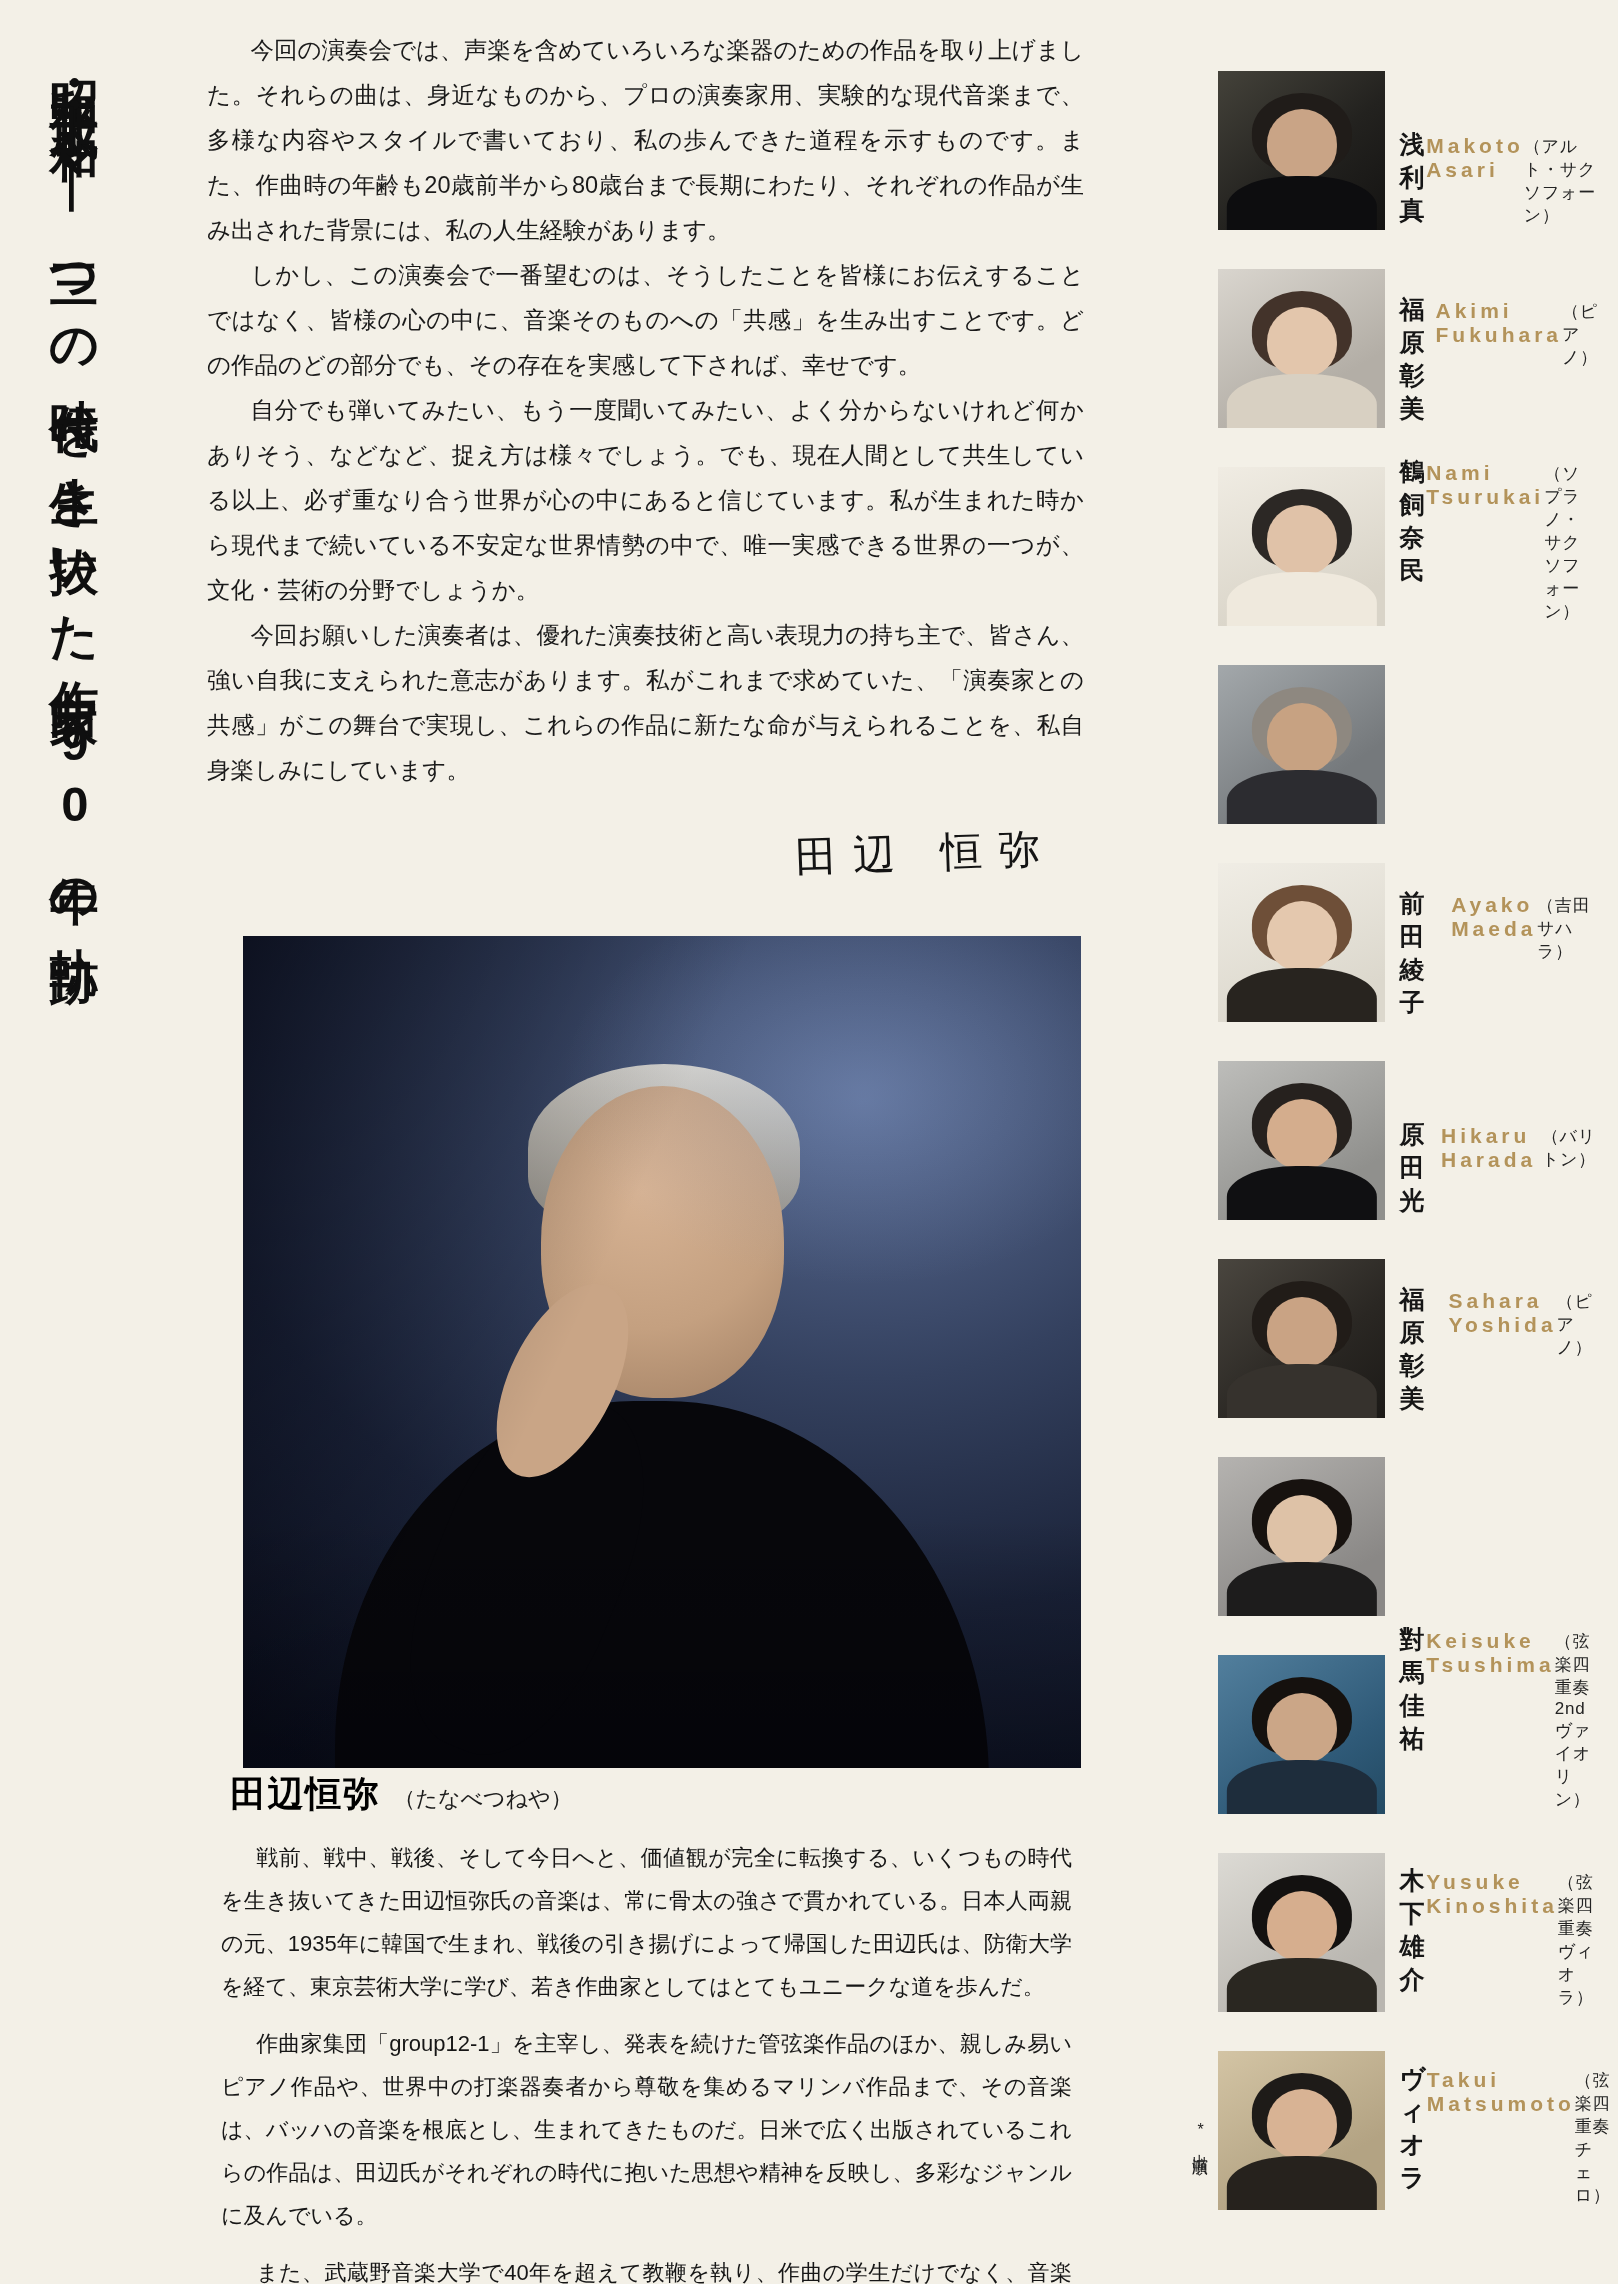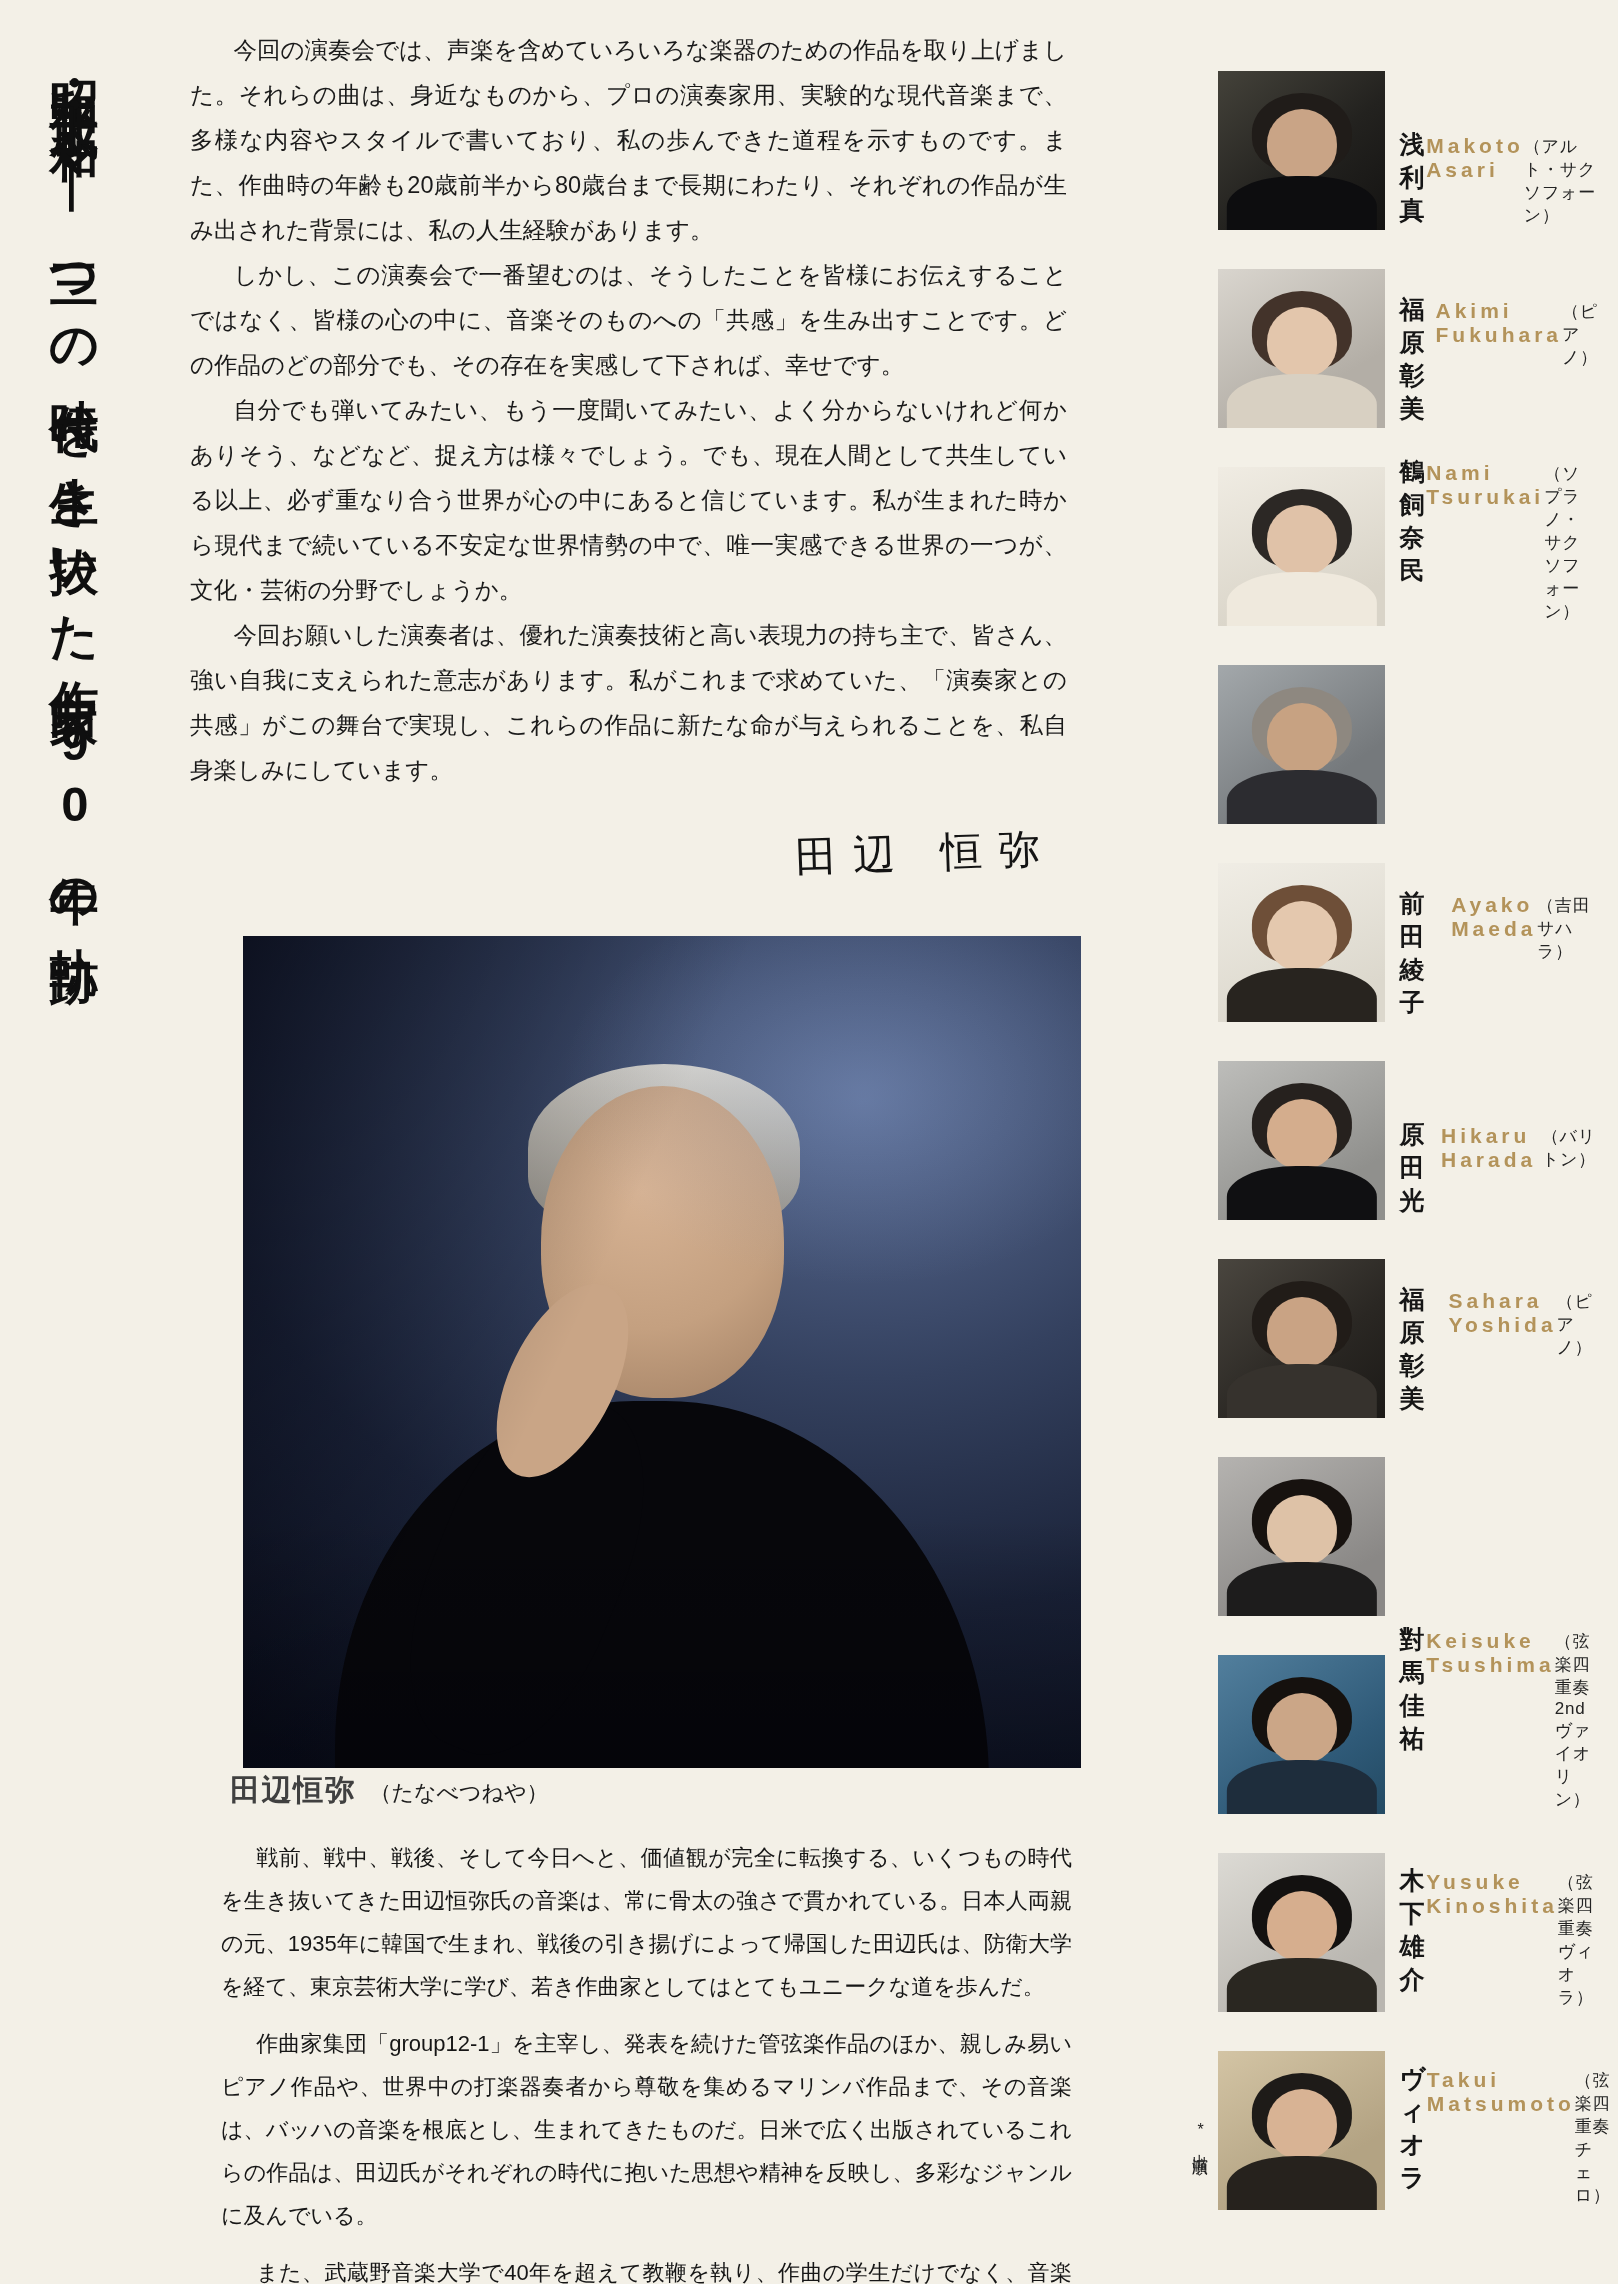--- a/index.html
+++ b/index.html
@@ -9,21 +9,21 @@
   
   .vertical-title{
     position:absolute;left:40px;top:42px;height:1602px;
     writing-mode:vertical-rl;text-orientation:upright;
     font-size:49px;font-weight:900;letter-spacing:7.3px;color:#0f0f0f;line-height:70px;
   }
   .v-dash{text-orientation:mixed;padding-top:6.5px;padding-bottom:6.5px;font-weight:700;}
   .vt-gap{padding-top:52px;}
 
   
-  .greeting{position:absolute;left:190px;top:27.5px;width:877px;
+  .greeting{position:absolute;left:207px;top:27.5px;width:877px;
     font-size:23.5px;line-height:45px;text-align:justify;color:#1a1a1a;}
   .greeting p{margin:0;text-indent:1.85em;}
 
   
   .signature-row{position:absolute;left:207px;top:825px;width:877px;text-align:right;padding-right:27.5px;box-sizing:border-box;}
   .signature{display:inline-block;font-family:"DejaVu Serif","Liberation Serif",serif;
     font-size:42px;letter-spacing:16px;font-weight:400;color:#141414;transform:rotate(-2deg);}
 
   
   .portrait{position:absolute;left:243px;top:936px;width:838px;height:832px;overflow:hidden;background:var(--bg);}
@@ -38,21 +38,21 @@
     border-radius:44%;transform:rotate(22deg);}
   .portrait .p-hand{position:absolute;left:267px;top:340px;width:105px;height:209px;background:var(--skin);
     border-radius:50%;transform:rotate(26deg);}
   .portrait::after{content:"";position:absolute;inset:0;pointer-events:none;
     background:radial-gradient(ellipse 60% 40% at 74% 18%,rgba(150,175,220,.22),transparent 60%),
                linear-gradient(115deg,rgba(0,0,8,.5) 0%,transparent 42%),
                linear-gradient(0deg,rgba(0,0,6,.35) 0%,transparent 30%);}
 
   
   .caption{position:absolute;left:230px;top:1770px;display:flex;align-items:baseline;gap:13px;}
-  .caption-name{font-size:30px;font-weight:800;color:#404040;letter-spacing:1.6px;}
+  .caption-name{font-size:36px;font-weight:800;color:#000000;letter-spacing:1.6px;}
   .caption-reading{font-size:22px;color:#1c1c1c;}
 
   
   .bio{position:absolute;left:207px;top:1822px;width:879px;
     font-size:22px;line-height:43px;text-align:justify;color:#161616;}
   .bio p{margin:14px;text-indent:1.6em;}
 
   
   .sidebar{position:absolute;left:1218px;top:71px;width:380px;display:flex;flex-direction:column;gap:39px;}
   .performer{display:flex;align-items:flex-end;gap:14.6px;height:159px;}

